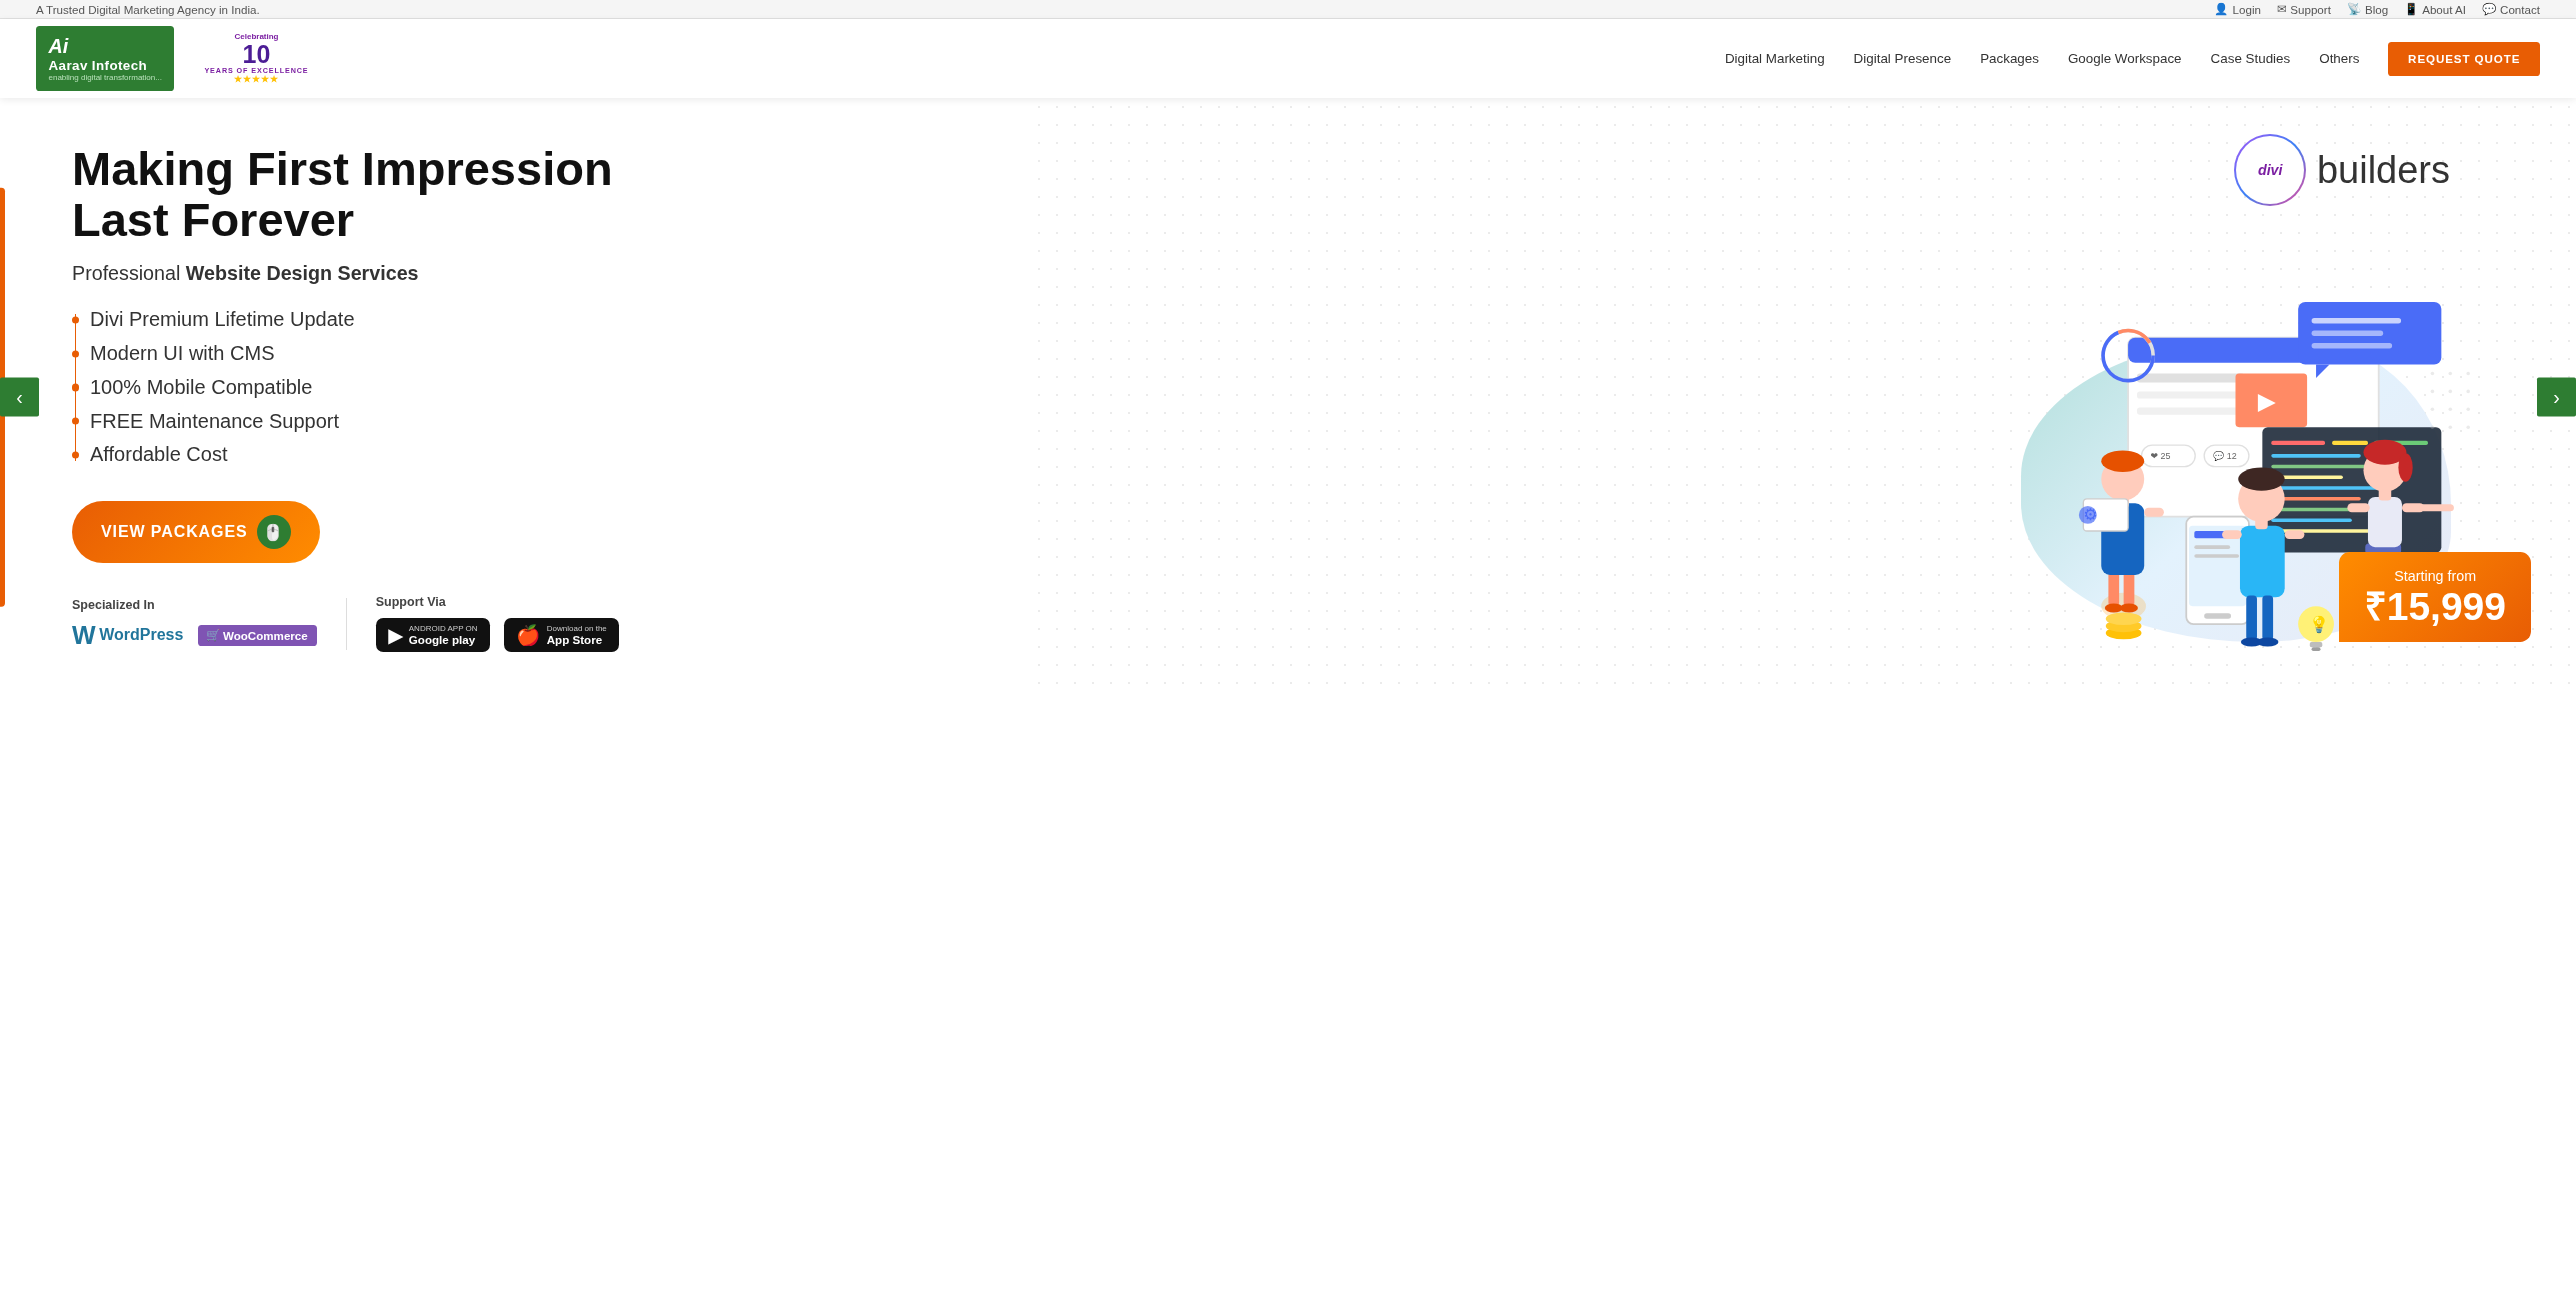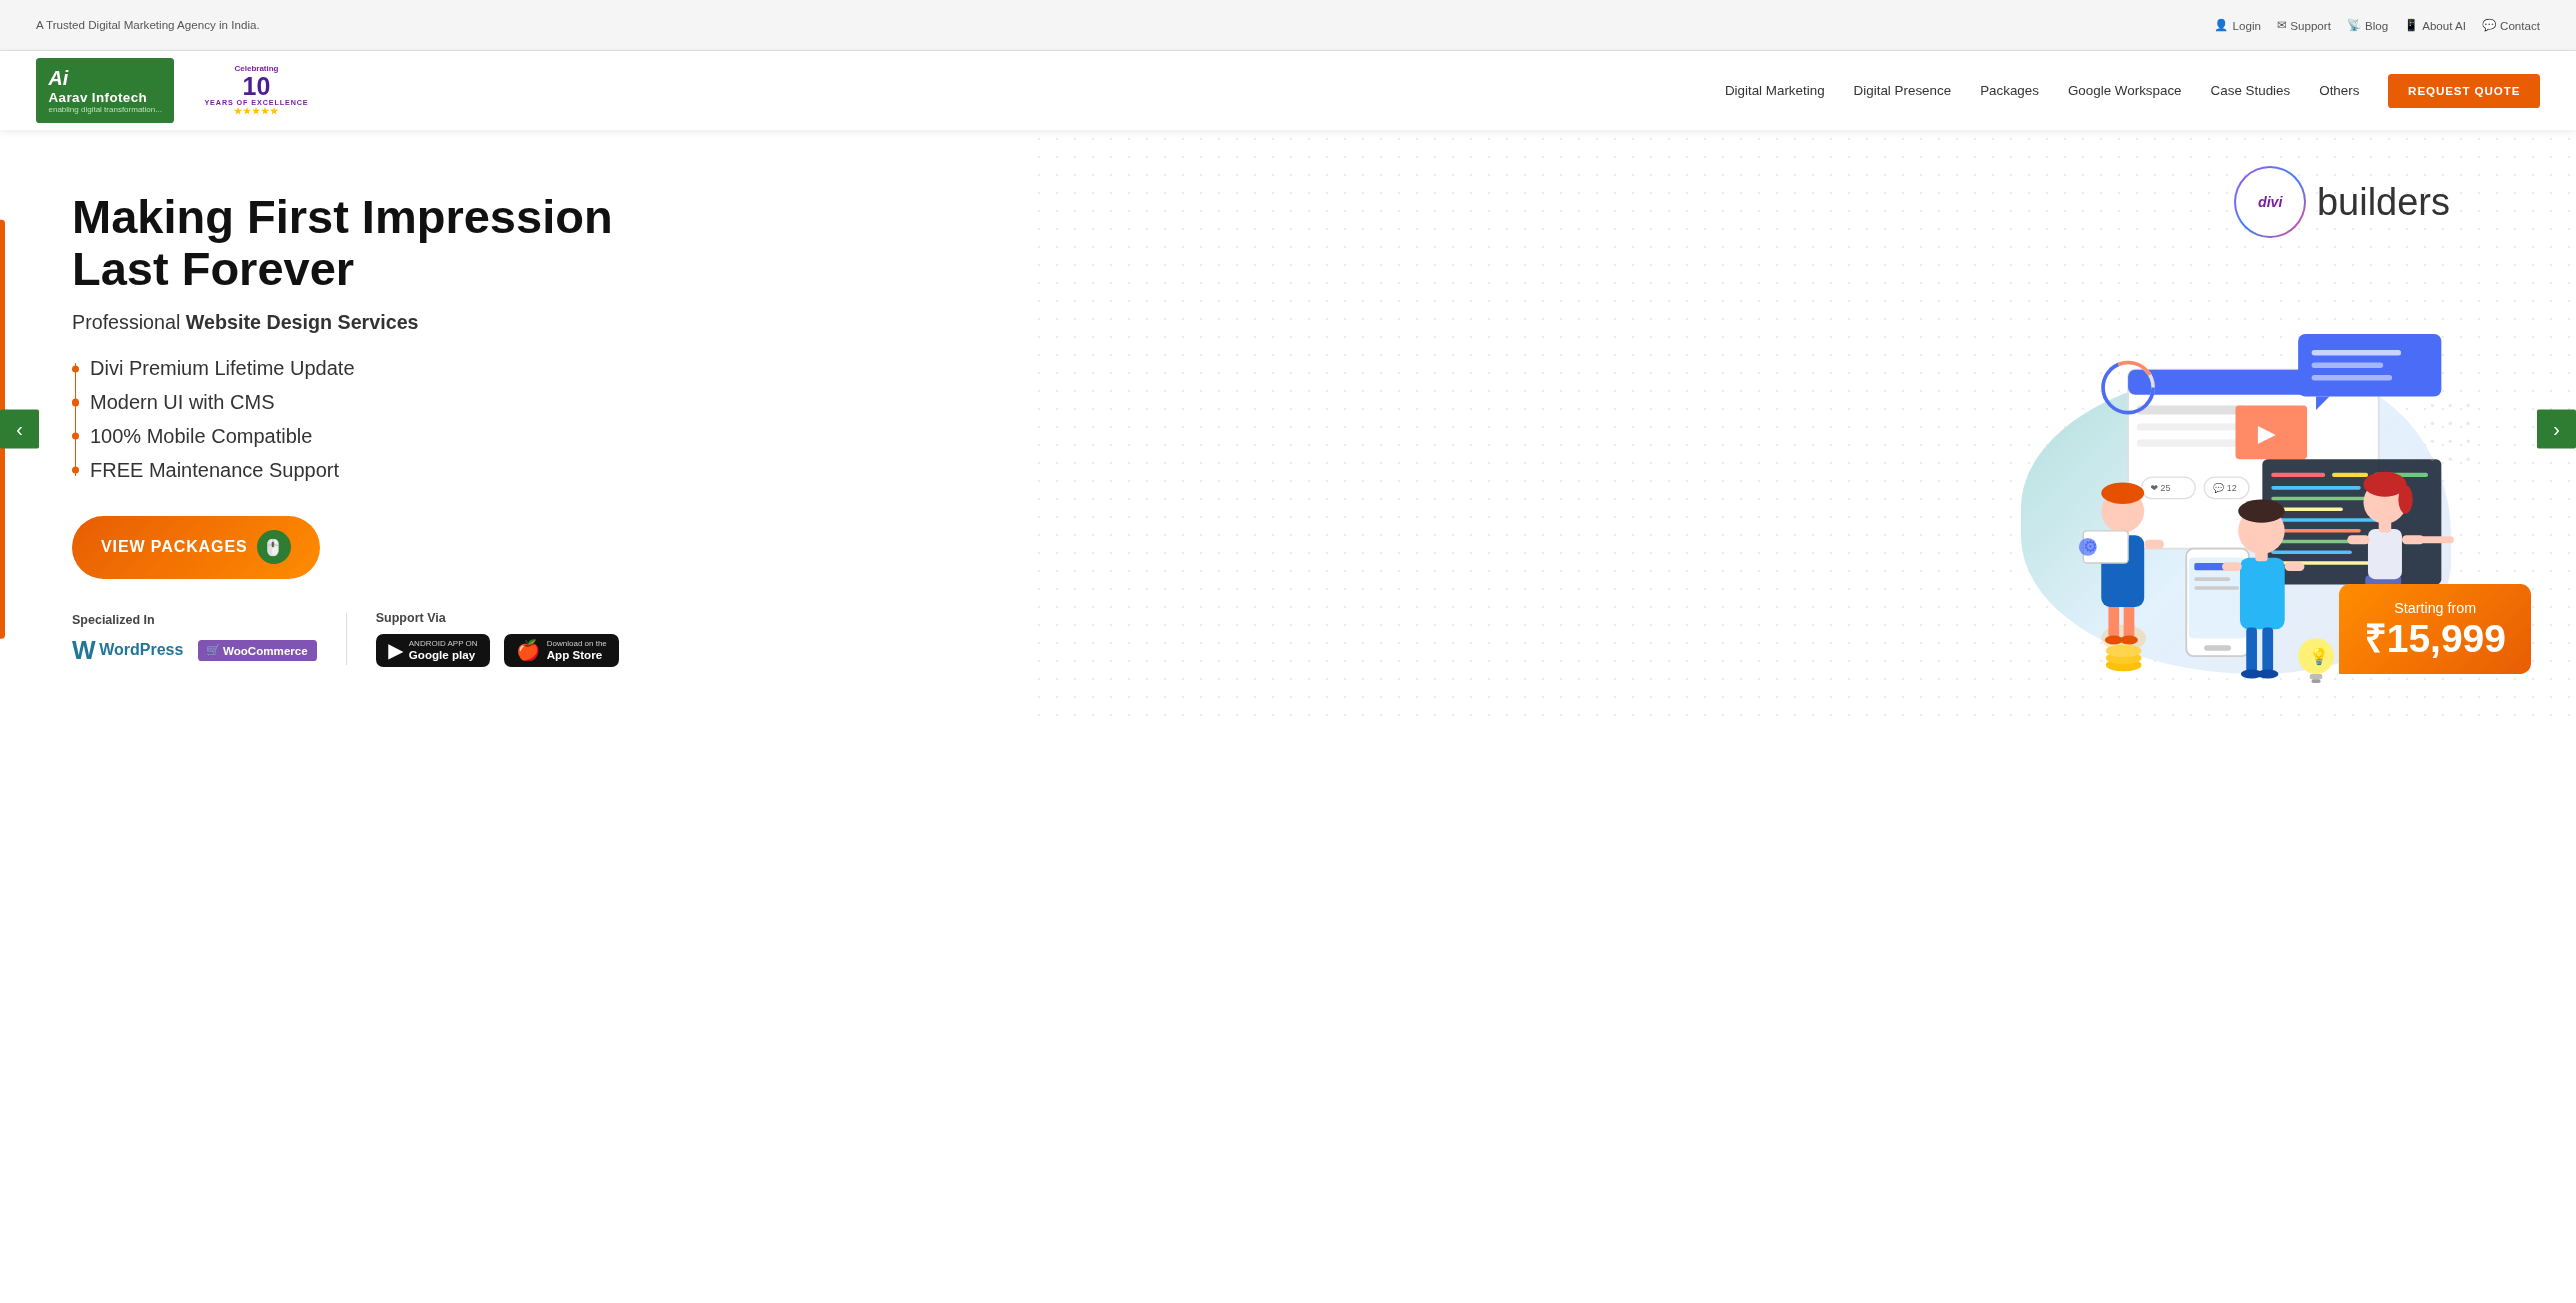--- a/index.html
+++ b/index.html
@@ -2,24 +2,24 @@
 <html style="font-size:14.3px"><head>
   <meta charset="utf-8">
   <style>
     * { margin: 0; padding: 0; box-sizing: border-box; }
     body { font-family: 'Segoe UI', Arial, sans-serif; overflow-x: hidden; background: #fff; }
 
     
     .top-bar {
       background: #f5f5f5;
       border-bottom: 0.9px solid #e0e0e0;
-      padding: 18px 36px;
+      padding: 2px 36px;
       display: flex;
       justify-content: space-between;
-      align-items: flex-start;
+      align-items: flex-end;
       font-size: 11.6px;
       color: #555;
     }
     .top-bar-right {
       display: flex;
       align-items: center;
       gap: 16px;
     }
     .top-bar-right a {
       color: #555;
@@ -471,20 +471,21 @@
       <p class="hero-subtitle">
         <span>Professional </span><strong>Website Design Services</strong>
       </p>
 
       <ul class="hero-list">
         <div class="list-line"></div>
         <li>Divi Premium Lifetime Update</li>
         <li>Modern UI with CMS</li>
         <li>100% Mobile Compatible</li>
         <li>FREE Maintenance Support</li>
+        <li>Affordable Cost</li>
       </ul>
 
       <button class="btn-view-packages">
         <span>VIEW PACKAGES</span>
         <span class="btn-packages-icon">🖱️</span>
       </button>
 
       <div class="bottom-section">
         <div class="specialized-area">
           <p class="section-label">Specialized In</p>

